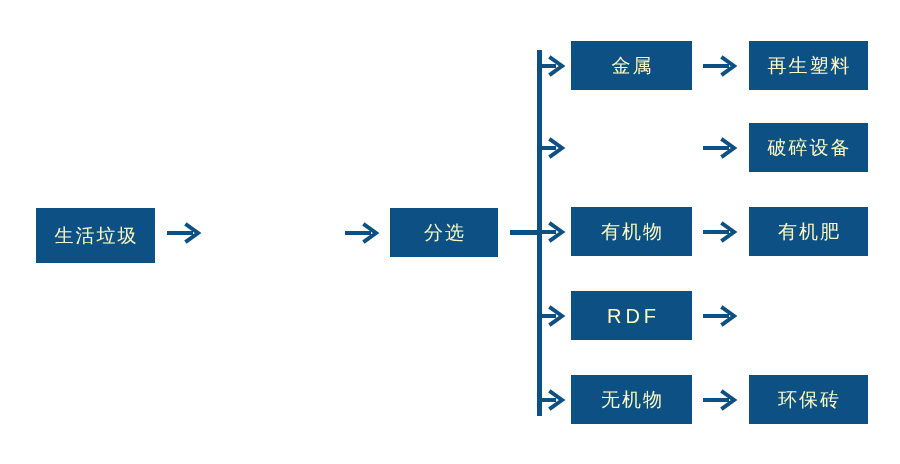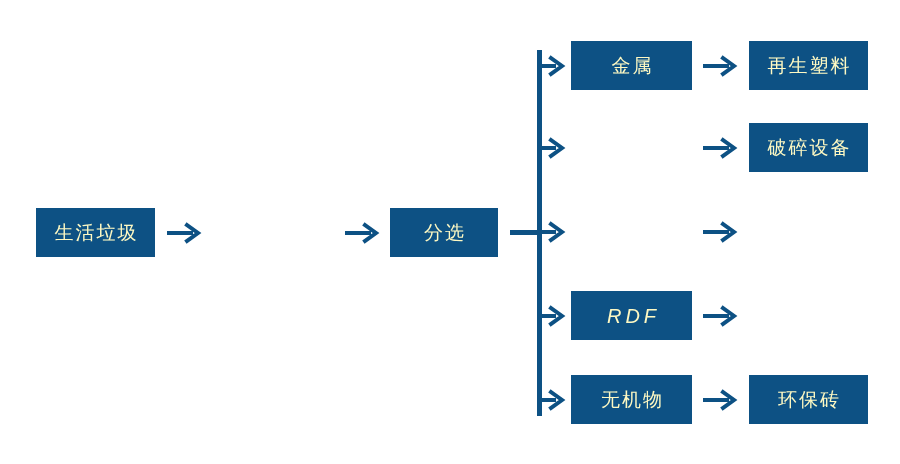--- a/index.html
+++ b/index.html
@@ -25,24 +25,24 @@
     color: #fef9c3;
     font-size: 19px;
     line-height: 1;
     letter-spacing: 2px;
     text-indent: 2px;
     white-space: nowrap;
     box-sizing: border-box;
   }
   .node.blue  { background: #0d5184; }
   .node.red   { background: #d40b26; }
-  .node.latin { letter-spacing: 4px; text-indent: 4px; font-size: 20px; font-style: italic; }
-
-  
-  .n-waste   { left: 36px;  top: 208px; width: 119px; height: 49px; }
+  .node.latin { letter-spacing: 4px; text-indent: 4px; font-size: 20px; }
+
+  
+  .n-waste   { left: 36px;  top: 208px; width: 119px; height: 55px; }
   .n-crusher { left: 212px; top: 208px; width: 120px; height: 49px; }
   .n-sort    { left: 390px; top: 208px; width: 108px; height: 49px; }
 
   
   .col-a { left: 571px; width: 121px; height: 49px; }
   .col-b { left: 749px; width: 119px; height: 49px; }
 
   .row-1 { top: 41px; }
   .row-2 { top: 123px; }
   .row-3 { top: 207px; }
@@ -151,26 +151,28 @@
     </svg>
   </div>
   <div class="node blue col-b row-2">破碎设备</div>
 
   <div class="arrow a-stub row-3">
     <svg width="26" height="26" viewBox="0 0 26 26">
       <path d="M0 13 H17" stroke="#0d5184" stroke-width="4" fill="none"></path>
       <path d="M12 5 L23 13 L12 21" stroke="#0d5184" stroke-width="4" fill="none" stroke-linecap="square" stroke-linejoin="miter"></path>
     </svg>
   </div>
+  <div class="node blue col-a row-3">有机物</div>
   <div class="arrow a-mid row-3">
     <svg width="36" height="26" viewBox="0 0 36 26">
       <path d="M1 13 H27" stroke="#0d5184" stroke-width="4" fill="none"></path>
       <path d="M21 5 L32 13 L21 21" stroke="#0d5184" stroke-width="4" fill="none" stroke-linecap="square" stroke-linejoin="miter"></path>
     </svg>
   </div>
+  <div class="node blue col-b row-3">有机肥</div>
 
   <div class="arrow a-stub row-4">
     <svg width="26" height="26" viewBox="0 0 26 26">
       <path d="M0 13 H17" stroke="#0d5184" stroke-width="4" fill="none"></path>
       <path d="M12 5 L23 13 L12 21" stroke="#0d5184" stroke-width="4" fill="none" stroke-linecap="square" stroke-linejoin="miter"></path>
     </svg>
   </div>
   <div class="node blue col-a row-4 latin">RDF</div>
   <div class="arrow a-mid row-4">
     <svg width="36" height="26" viewBox="0 0 36 26">

